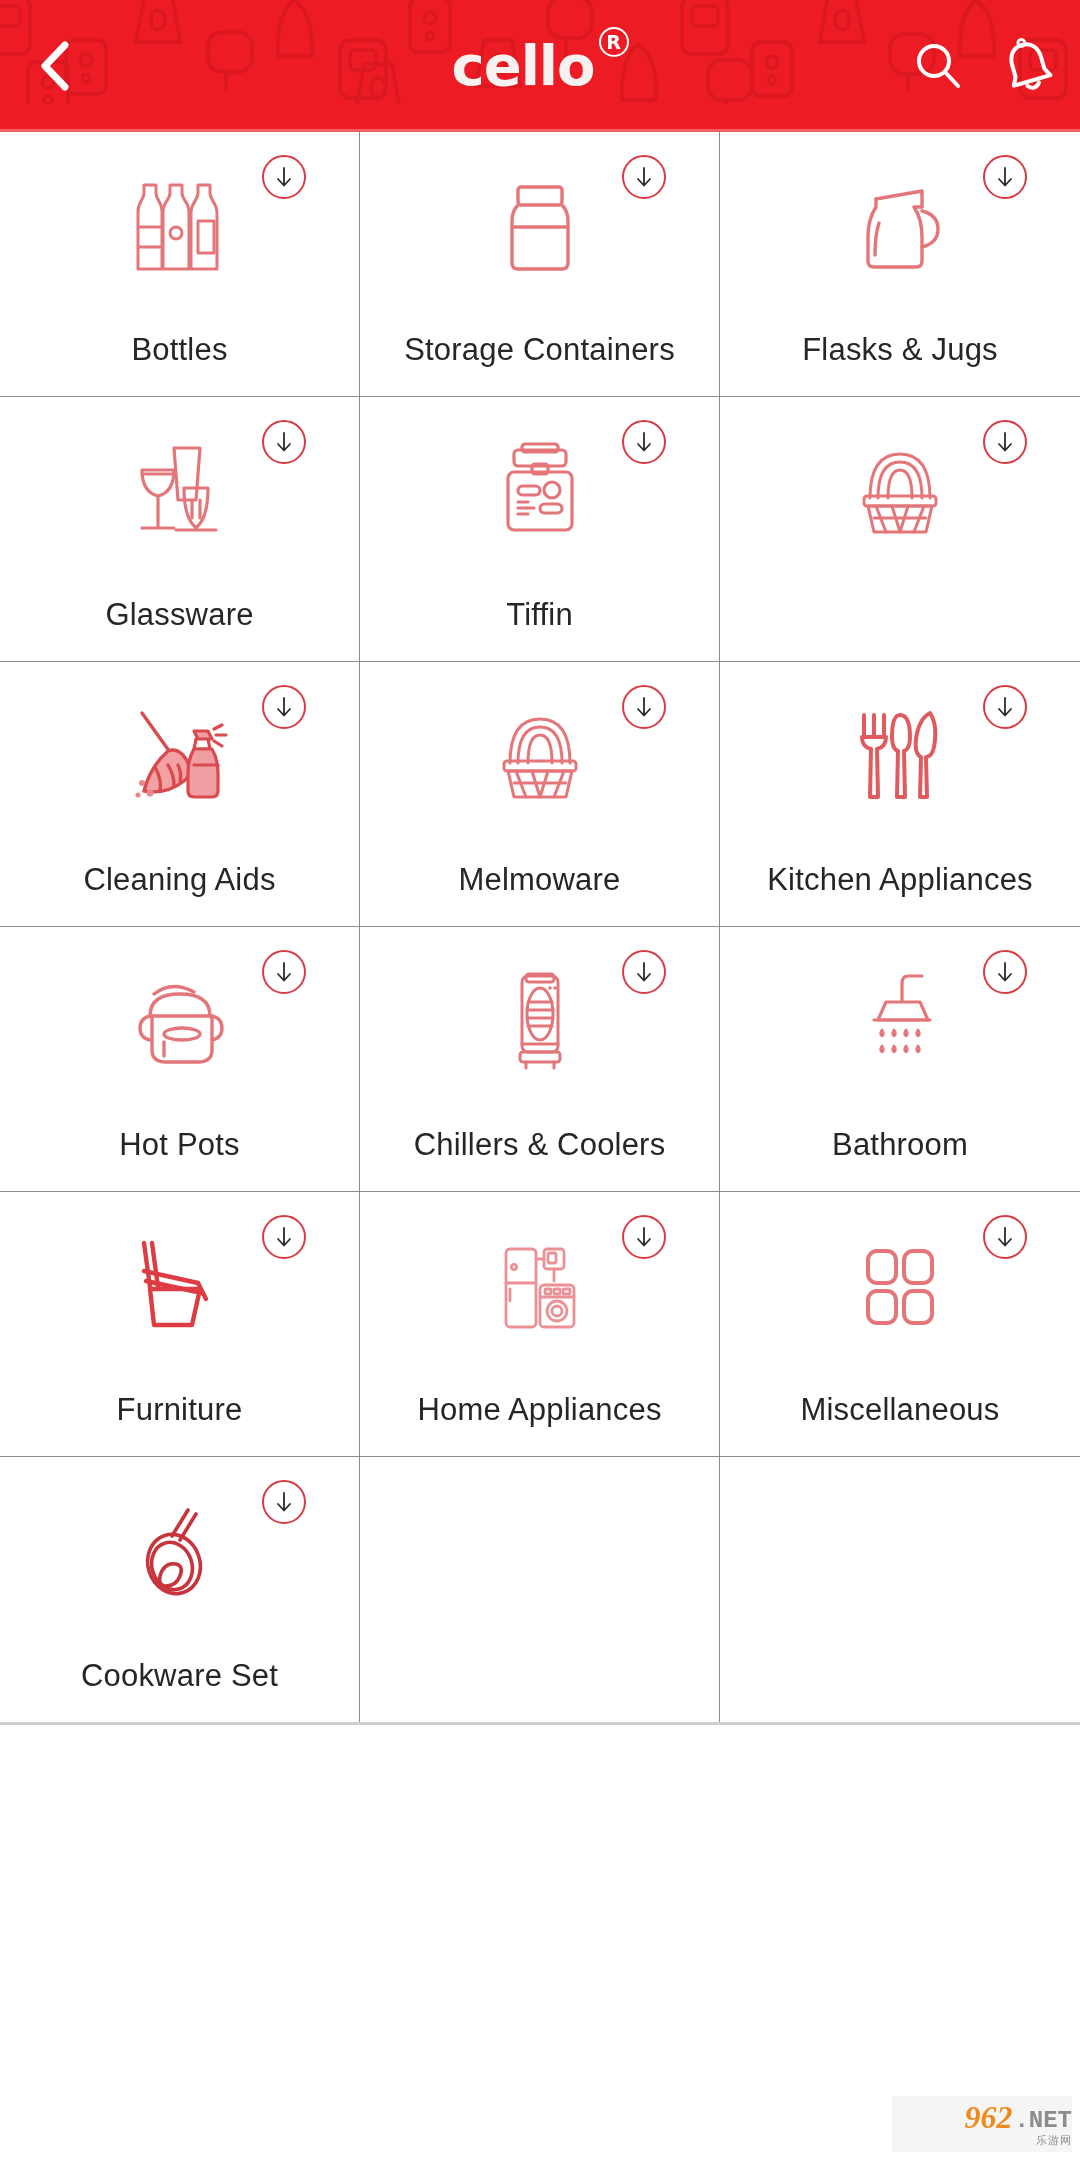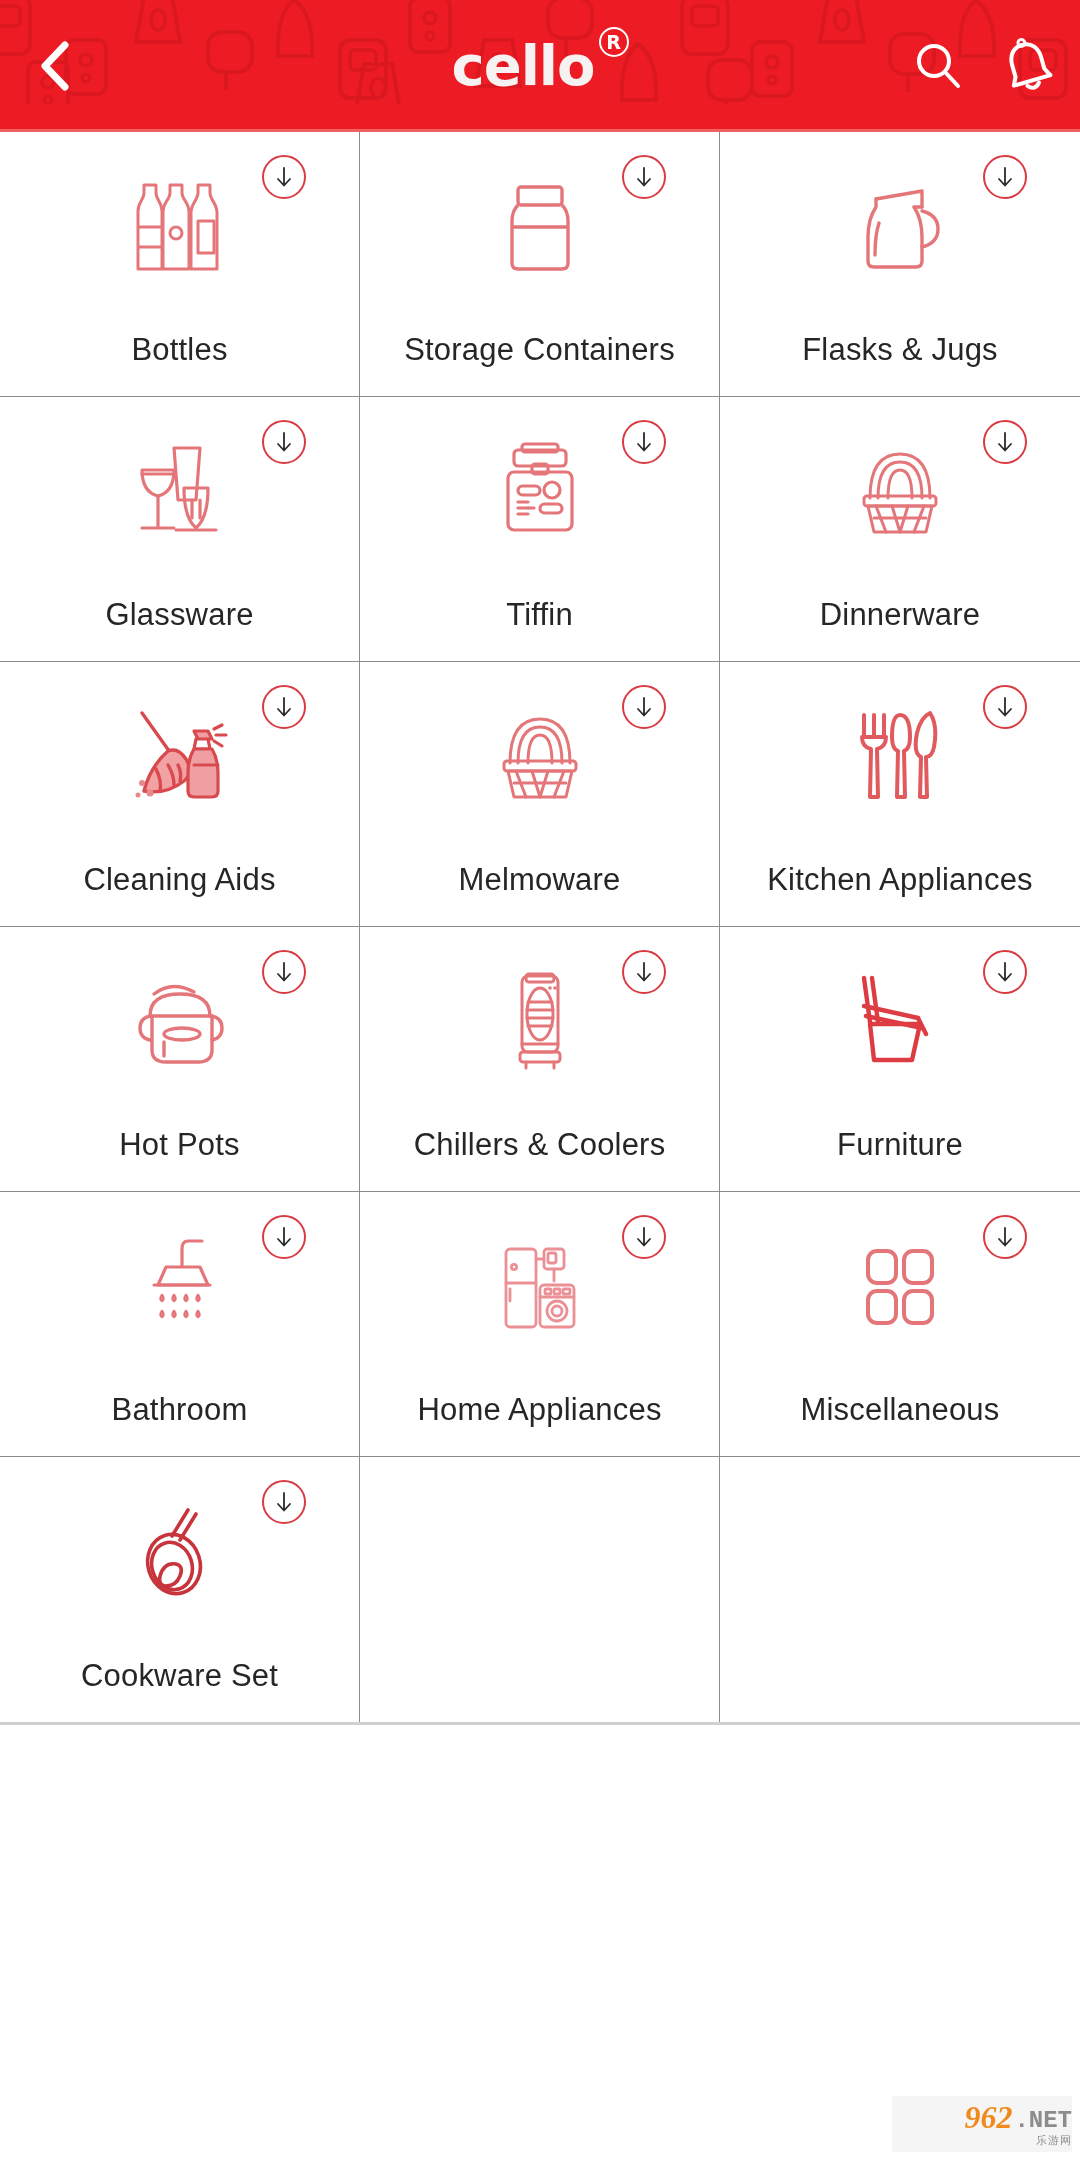--- a/index.html
+++ b/index.html
@@ -345,21 +345,20 @@
             <path d="M22 56 q0 -44 30 -44 q30 0 30 44"></path>
             <path d="M30 56 q0 -36 22 -36 q22 0 22 36"></path>
             <path d="M40 56 q0 -28 12 -28 q12 0 12 28"></path>
             <rect x="16" y="54" width="72" height="10" rx="3"></rect>
             <path d="M20 64 h64 l-6 26 h-52 z"></path>
             <path d="M28 64 l10 26 M44 64 l8 26 M60 64 l-8 26 M76 64 l-10 26"></path>
             <path d="M26 76 h52"></path>
           </g>
         </svg>
       </div>
-      <div class="cat-label">Dinnerware</div>
     </div>
 
     <div class="cell">
       <div class="dl-badge">
         <svg width="22" height="24" viewBox="0 0 22 24">
           <path d="M11 3 L11 20 M5 14 L11 20.5 L17 14" fill="none" stroke="#2b2b2b" stroke-width="1.8" stroke-linecap="round" stroke-linejoin="round"></path>
         </svg>
       </div>
       <div class="icon-holder">
         <svg width="104" height="100" viewBox="0 0 104 100">
@@ -461,41 +460,20 @@
             <path d="M40 30 h24 M39 38 h26 M39 46 h26 M40 54 h24"></path>
             <circle cx="62" cy="16" r="1.8" fill="#e4767a" stroke="none"></circle>
             <circle cx="67" cy="16" r="1.8" fill="#e4767a" stroke="none"></circle>
             <path d="M34 72 h36"></path>
             <rect x="32" y="80" width="40" height="10" rx="3"></rect>
             <path d="M38 90 v6 M66 90 v6"></path>
           </g>
         </svg>
       </div>
       <div class="cat-label">Chillers &amp; Coolers</div>
-    </div>
-
-    <div class="cell">
-      <div class="dl-badge">
-        <svg width="22" height="24" viewBox="0 0 22 24">
-          <path d="M11 3 L11 20 M5 14 L11 20.5 L17 14" fill="none" stroke="#2b2b2b" stroke-width="1.8" stroke-linecap="round" stroke-linejoin="round"></path>
-        </svg>
-      </div>
-      <div class="icon-holder">
-        <svg width="104" height="100" viewBox="0 0 104 100">
-          <g fill="none" stroke="#dc3c42" stroke-width="4.4" stroke-linejoin="round" stroke-linecap="round">
-            <path d="M16 6 L22 50"></path>
-            <path d="M24 6 L30 50"></path>
-            <path d="M16 34 L70 46"></path>
-            <path d="M18 44 L74 56"></path>
-            <path d="M22 52 h50 l-8 36 h-38 z"></path>
-            <path d="M70 46 L78 62"></path>
-          </g>
-        </svg>
-      </div>
-      <div class="cat-label">Furniture</div>
     </div>
 
     <div class="cell">
       <div class="dl-badge">
         <svg width="22" height="24" viewBox="0 0 22 24">
           <path d="M11 3 L11 20 M5 14 L11 20.5 L17 14" fill="none" stroke="#2b2b2b" stroke-width="1.8" stroke-linecap="round" stroke-linejoin="round"></path>
         </svg>
       </div>
       <div class="icon-holder">
         <svg width="104" height="100" viewBox="0 0 104 100">
@@ -510,20 +488,41 @@
               <path d="M70 58 q-3 4 0 6 q3 -2 0 -6"></path>
               <path d="M34 74 q-3 4 0 6 q3 -2 0 -6"></path>
               <path d="M46 74 q-3 4 0 6 q3 -2 0 -6"></path>
               <path d="M58 74 q-3 4 0 6 q3 -2 0 -6"></path>
               <path d="M70 74 q-3 4 0 6 q3 -2 0 -6"></path>
             </g>
           </g>
         </svg>
       </div>
       <div class="cat-label">Bathroom</div>
+    </div>
+
+    <div class="cell">
+      <div class="dl-badge">
+        <svg width="22" height="24" viewBox="0 0 22 24">
+          <path d="M11 3 L11 20 M5 14 L11 20.5 L17 14" fill="none" stroke="#2b2b2b" stroke-width="1.8" stroke-linecap="round" stroke-linejoin="round"></path>
+        </svg>
+      </div>
+      <div class="icon-holder">
+        <svg width="104" height="100" viewBox="0 0 104 100">
+          <g fill="none" stroke="#dc3c42" stroke-width="4.4" stroke-linejoin="round" stroke-linecap="round">
+            <path d="M16 6 L22 50"></path>
+            <path d="M24 6 L30 50"></path>
+            <path d="M16 34 L70 46"></path>
+            <path d="M18 44 L74 56"></path>
+            <path d="M22 52 h50 l-8 36 h-38 z"></path>
+            <path d="M70 46 L78 62"></path>
+          </g>
+        </svg>
+      </div>
+      <div class="cat-label">Furniture</div>
     </div>
 
     <div class="cell">
       <div class="dl-badge">
         <svg width="22" height="24" viewBox="0 0 22 24">
           <path d="M11 3 L11 20 M5 14 L11 20.5 L17 14" fill="none" stroke="#2b2b2b" stroke-width="1.8" stroke-linecap="round" stroke-linejoin="round"></path>
         </svg>
       </div>
       <div class="icon-holder">
         <svg width="104" height="100" viewBox="0 0 104 100">

